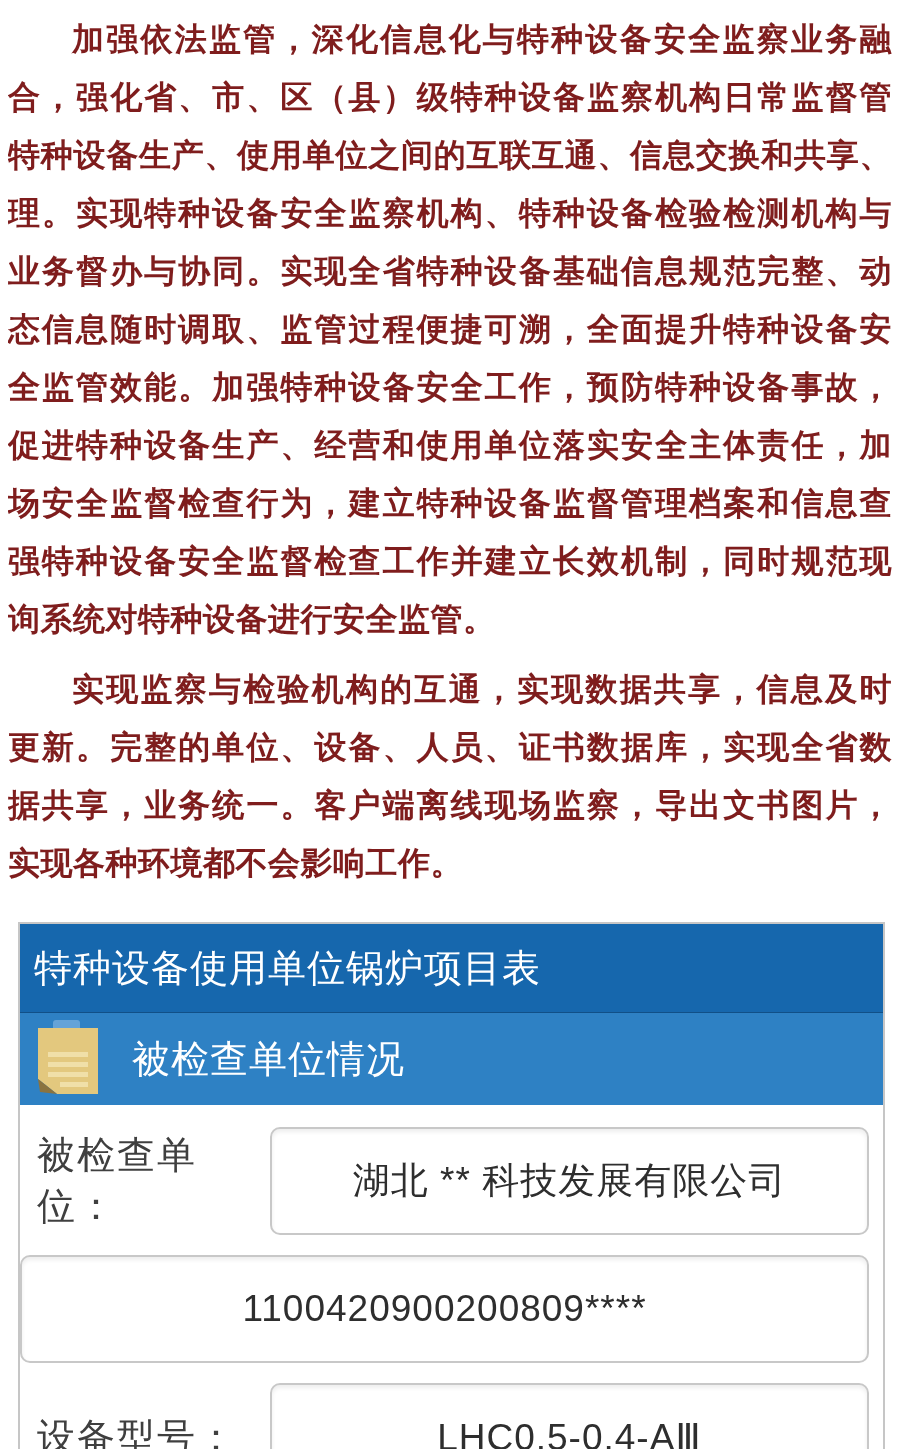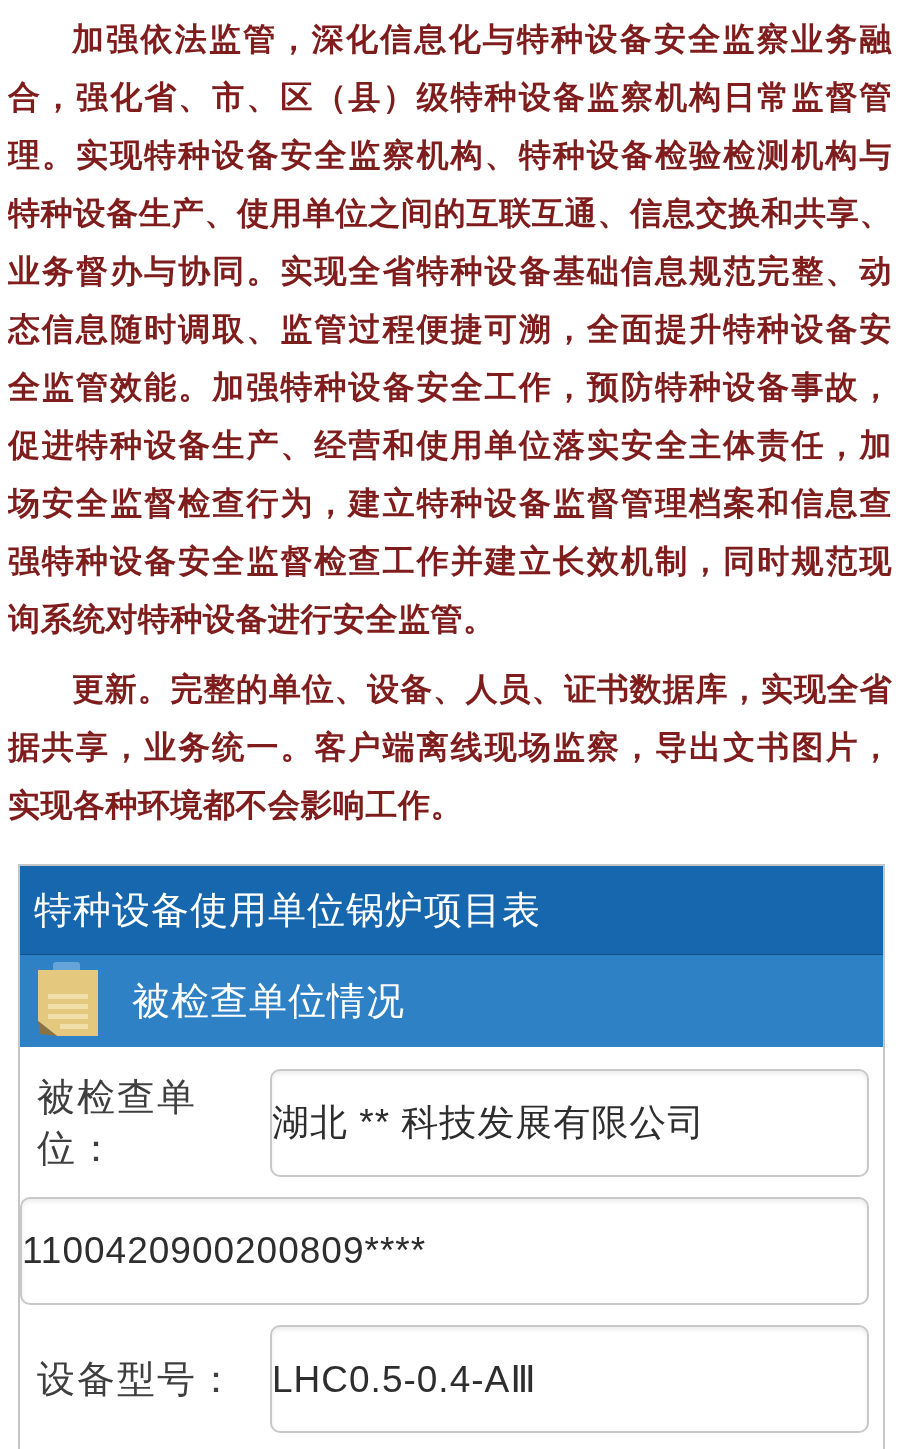--- a/index.html
+++ b/index.html
@@ -53,42 +53,43 @@
   .field-row:last-child{margin-bottom:0;}
   .field-label{
     flex:0 0 250px;padding-left:17px;box-sizing:border-box;
     display:flex;align-items:center;
     font-size:38px;color:#3f3f3f;letter-spacing:2px;
   }
   .field-input{
     flex:1;margin-right:14px;box-sizing:border-box;
     border:2px solid #c8c8c8;border-radius:10px;background:#ffffff;
     box-shadow:inset 0 3px 4px rgba(0,0,0,.07);
-    display:flex;align-items:center;justify-content:flex-start;
+    display:flex;align-items:center;justify-content:center;
     font-size:37px;color:#2e2e2e;letter-spacing:1px;
   }
 </style>
 </head>
 <body>
 
 <div class="article">
     <div class="para">
       <div class="tl">加强依法监管，深化信息化与特种设备安全监察业务融</div>
       <div class="tl">合，强化省、市、区（县）级特种设备监察机构日常监督管</div>
+      <div class="tl">特种设备生产、使用单位之间的互联互通、信息交换和共享、</div>
       <div class="tl">理。实现特种设备安全监察机构、特种设备检验检测机构与</div>
-      <div class="tl">特种设备生产、使用单位之间的互联互通、信息交换和共享、</div>
       <div class="tl">业务督办与协同。实现全省特种设备基础信息规范完整、动</div>
       <div class="tl">态信息随时调取、监管过程便捷可溯，全面提升特种设备安</div>
       <div class="tl">全监管效能。加强特种设备安全工作，预防特种设备事故，</div>
       <div class="tl">促进特种设备生产、经营和使用单位落实安全主体责任，加</div>
       <div class="tl">场安全监督检查行为，建立特种设备监督管理档案和信息查</div>
       <div class="tl">强特种设备安全监督检查工作并建立长效机制，同时规范现</div>
       <div class="tl last">询系统对特种设备进行安全监管。</div>
     </div>
     <div class="para">
+      <div class="tl">实现监察与检验机构的互通，实现数据共享，信息及时</div>
       <div class="tl">更新。完整的单位、设备、人员、证书数据库，实现全省数</div>
       <div class="tl">据共享，业务统一。客户端离线现场监察，导出文书图片，</div>
       <div class="tl last">实现各种环境都不会影响工作。</div>
     </div>
   </div>
 
 <div class="form-card">
 
   <div class="form-titlebar">
     <span>特种设备使用单位锅炉项目表</span>

